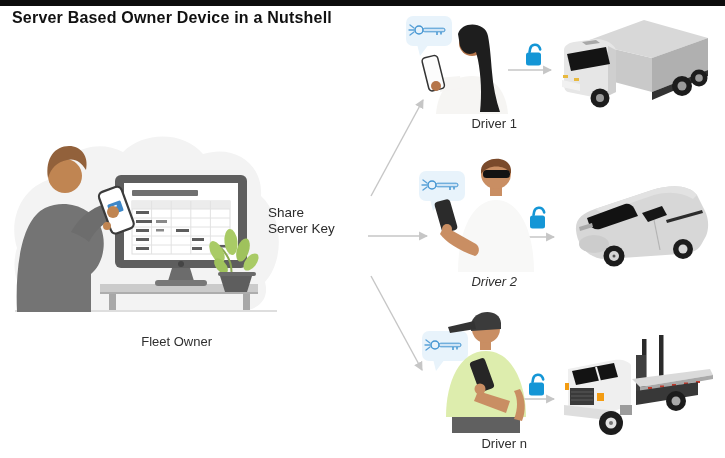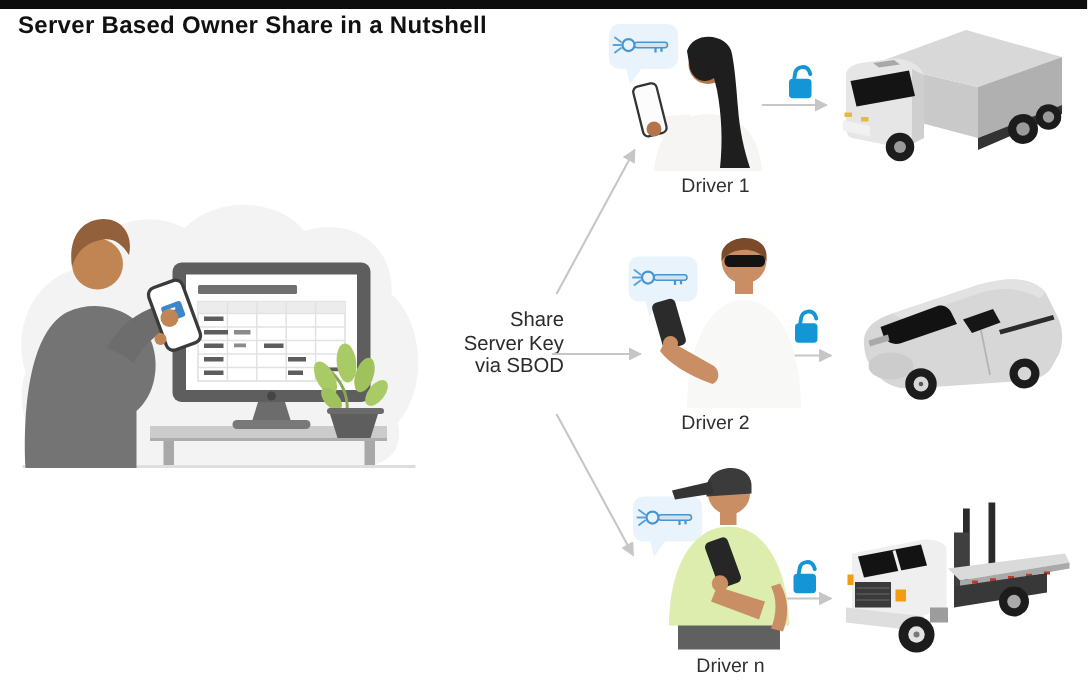--- a/index.html
+++ b/index.html
@@ -1,32 +1,32 @@
 <!DOCTYPE html>
 <html><head>
 <meta charset="utf-8">
 <style>
   * { margin:0; padding:0; box-sizing:border-box; }
   html,body { background:#ffffff; }
   body { font-family:"Liberation Sans", sans-serif; }
   .stage { position:relative; width:725px; height:458px; background:#ffffff; overflow:hidden; }
   .topbar { position:absolute; top:0; left:0; width:725px; height:6px; background:#0d0d0d; }
   .title { position:absolute; left:12px; top:9px; font-size:16px; font-weight:bold; color:#111; letter-spacing:.2px; }
-  .label { position:absolute; font-size:13px; color:#2f2f2f; text-align:center; }
-  .share { position:absolute; left:268px; top:205px; width:108px; font-size:13.5px; line-height:15.5px; color:#2b2b2b; text-align:right; }
+  .label { position:absolute; font-size:13px; color:#2f2f2f; text-align:right; }
+  .share { position:absolute; left:268px; top:205px; width:108px; font-size:13.5px; line-height:15.5px; color:#2b2b2b; text-align:left; }
   .abs { position:absolute; }
   svg { display:block; overflow:visible; }
 </style>
 </head>
 <body>
 
 <div class="stage">
 
   <div class="topbar"></div>
-  <div class="title">Server Based Owner Share in a Nutshell</div>
+  <div class="title">Server Based Owner Device in a Nutshell</div>
 
   <svg class="abs" style="left:5px; top:120px;" width="285" height="218" viewBox="0 0 285 218">
     <path fill="#f3f3f3" d="M60,192 C22,192 2,160 12,128 C2,96 20,62 52,58 C58,30 92,18 118,32 C140,10 180,12 198,34 C230,24 258,44 256,76 C278,96 280,140 260,162 C266,184 246,194 228,190 Z"></path>
     <rect x="10" y="190" width="262" height="2" fill="#dedede"></rect>
 
     <g>
       <rect x="104" y="172" width="7" height="18" fill="#a8a8a8"></rect>
       <rect x="238" y="172" width="7" height="18" fill="#a8a8a8"></rect>
       <rect x="95" y="164" width="158" height="8" fill="#cbcbcb"></rect>
       <rect x="95" y="172" width="158" height="2" fill="#adadad"></rect>
@@ -88,25 +88,25 @@
       <path d="M66,112 C74,98 86,88 100,84 L112,96 C100,102 90,110 84,122 C78,117 72,114 66,112 Z" fill="#6d6d6d"></path>
       <g transform="rotate(-20 112 92)">
         <rect x="100" y="68" width="24" height="44" rx="5" fill="#ffffff" stroke="#3b3b3b" stroke-width="2.2"></rect>
         <rect x="105" y="82" width="14" height="11" rx="1.5" fill="#3d87c8"></rect>
         <rect x="107" y="85" width="7" height="1.5" fill="#ffffff"></rect>
       </g>
       <circle cx="108" cy="92" r="6" fill="#c08552"></circle>
       <circle cx="102" cy="106" r="4" fill="#c08552"></circle>
     </g>
   </svg>
+  <div class="label" style="left:72px; top:334px; width:140px;">Fleet Owner</div>
 
   <div class="share">
     <div>Share</div>
     <div>Server Key</div>
-    <div>via SBOD</div>
   </div>
 
   <svg class="abs" style="left:0; top:0; pointer-events:none;" width="725" height="458" viewBox="0 0 725 458">
     <defs>
       <marker id="arr" viewBox="0 0 8 8" refX="7" refY="4" markerWidth="6.5" markerHeight="6.5" orient="auto">
         <path d="M0,0 L8,4 L0,8 Z" fill="#c6c6c6"></path>
       </marker>
     </defs>
     <g stroke="#c6c6c6" stroke-width="1.4">
       <line x1="371" y1="196" x2="423" y2="100" marker-end="url(#arr)"></line>
@@ -192,21 +192,21 @@
     <circle cx="58" cy="26" r="15" fill="#c98e63"></circle>
     <path d="M43,22 C44,8 72,6 73,22 L73,26 C67,16 50,16 43,26 Z" fill="#7a4a2b"></path>
     <rect x="45" y="22" width="27" height="8" rx="3.5" fill="#131313"></rect>
     <path d="M20,124 C20,84 34,52 58,52 C82,52 96,84 96,124 Z" fill="#f8f8f7"></path>
     <g transform="rotate(-16 8 68)">
       <rect x="0" y="52" width="16" height="32" rx="3.5" fill="#2b2b2b"></rect>
     </g>
     <path d="M6,78 L38,96 C42,99 42,106 37,108 C20,102 8,94 2,86 Z" fill="#c98e63"></path>
     <circle cx="9" cy="81" r="5" fill="#c98e63"></circle>
   </svg>
-  <div class="label" style="left:437px; top:274px; width:80px;">Driver 2</div>
+  <div class="label" style="left:437px; top:274px; width:80px;font-style:italic;">Driver 2</div>
 
   <svg class="abs" style="left:527px; top:204px;" width="24" height="26" viewBox="0 0 24 26">
     <path d="M7,12 V8.5 A5,5 0 0 1 16.2,6 L17,7.5" stroke="#1496d6" stroke-width="2.6" fill="none" stroke-linecap="round" transform="rotate(10 12 9)"></path>
     <rect x="3" y="11.5" width="15" height="13" rx="2.5" fill="#1496d6"></rect>
   </svg>
 
   <svg class="abs" style="left:562px; top:172px;" width="160" height="104" viewBox="0 0 160 104">
     <path d="M14,58 C13,47 21,41 33,37 L90,18 C110,12 127,13 135,23 L143,39 C147,47 147,57 144,64 L139,73 C135,80 127,81 118,82 L45,87 C28,88 15,74 14,58 Z" fill="#d7d7d7"></path>
     <path d="M33,37 L90,18 C110,12 127,13 135,23 L131,27 C120,20 106,19 92,23 L40,41 Z" fill="#e2e2e2"></path>
     <path d="M25,46 L63,32 C67,31 70,33 72,36 L76,44 L38,57 C33,58 29,56 27,52 Z" fill="#121212"></path>

